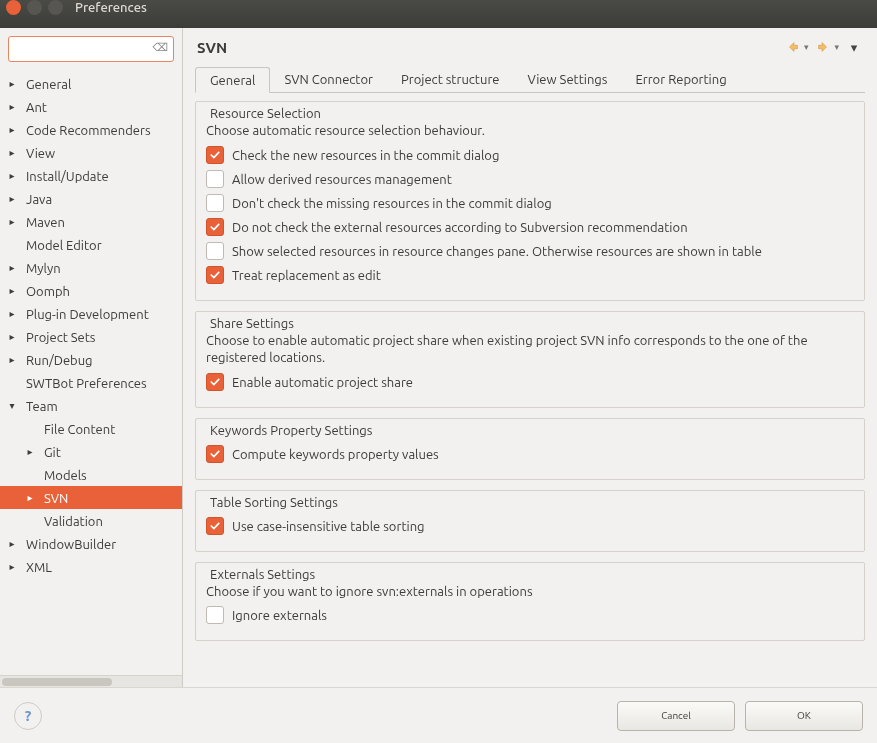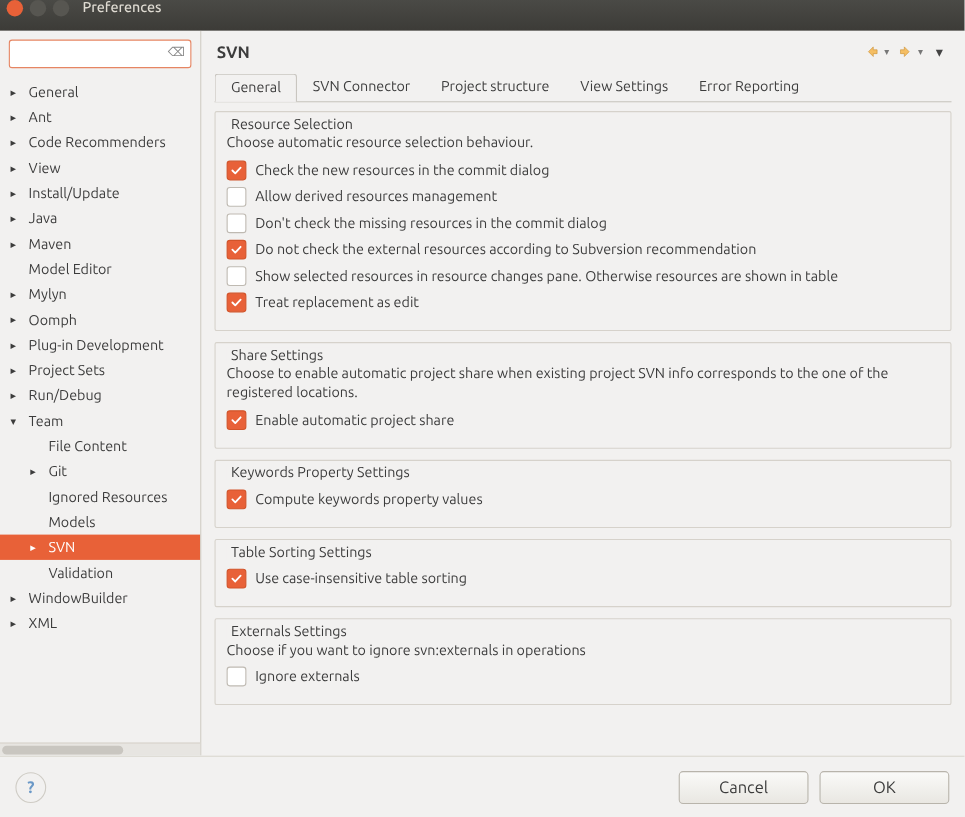--- a/index.html
+++ b/index.html
@@ -48,21 +48,21 @@
 .fieldset .desc { color:#3c3c3c; margin: 0 0 6px 0; line-height:1.35; }
 .check-row { display:flex; align-items:center; margin: 6px 0; }
 .checkbox { width:18px; height:18px; border:1px solid #bfbab2; border-radius:3px; background:#fff; display:flex;align-items:center;justify-content:center; margin-right:8px; flex:0 0 18px; }
 .checkbox.checked { background:#e86138; border-color:#d2542a; }
 .checkbox.checked svg { width:12px; height:12px; }
 .check-label { color:#3c3c3c; }
 
 .footer { height: 56px; border-top:1px solid #dad7d0; display:flex; align-items:center; padding: 0 14px; background:#f2f1f0; }
 .help-btn { width:28px;height:28px; border:1px solid #cfccc5; border-radius:50%; display:flex;align-items:center;justify-content:center; color:#6a98c7; font-weight:700; cursor:pointer; font-size:15px;}
 .spacer { flex:1; }
-.btn { min-width:118px; height:30px; border:1px solid #b8b4ab; border-radius:4px; background:linear-gradient(to bottom,#fafaf8,#e9e7e2); cursor:pointer; margin-left:10px; color:#3c3c3c; font-size:15px;}
+.btn { min-width:118px; height:30px; border:1px solid #b8b4ab; border-radius:4px; background:linear-gradient(to bottom,#fafaf8,#e9e7e2); cursor:pointer; margin-left:10px; color:#3c3c3c; font-size:10px;}
 </style>
 </head>
 <body>
 
 <div class="titlebar">
   <div class="win-btn win-close"></div>
   <div class="win-btn win-other"></div>
   <div class="win-btn win-other"></div>
   <div class="title">Preferences</div>
 </div>
@@ -120,34 +120,34 @@
         </div>
         <div class="tree-item" style="padding-left: 6px;">
           <span class="arrow">▸</span>
           <span class="label">Project Sets</span>
         </div>
         <div class="tree-item" style="padding-left: 6px;">
           <span class="arrow">▸</span>
           <span class="label">Run/Debug</span>
         </div>
         <div class="tree-item" style="padding-left: 6px;">
+          <span class="arrow none">▸</span>
+          <span class="label">SWTBot Preferences</span>
+        </div>
+        <div class="tree-item" style="padding-left: 6px;">
           <span class="arrow">▾</span>
           <span class="label">Team</span>
         </div>
         <div class="tree-item" style="padding-left: 24px;">
           <span class="arrow none">▸</span>
           <span class="label">File Content</span>
         </div>
         <div class="tree-item" style="padding-left: 24px;">
           <span class="arrow">▸</span>
           <span class="label">Git</span>
-        </div>
-        <div class="tree-item" style="padding-left: 24px;">
-          <span class="arrow none">▸</span>
-          <span class="label">Ignored Resources</span>
         </div>
         <div class="tree-item" style="padding-left: 24px;">
           <span class="arrow none">▸</span>
           <span class="label">Models</span>
         </div>
         <div class="tree-item selected" style="padding-left: 24px;">
           <span class="arrow">▸</span>
           <span class="label">SVN</span>
         </div>
         <div class="tree-item" style="padding-left: 24px; align-items: center;">

